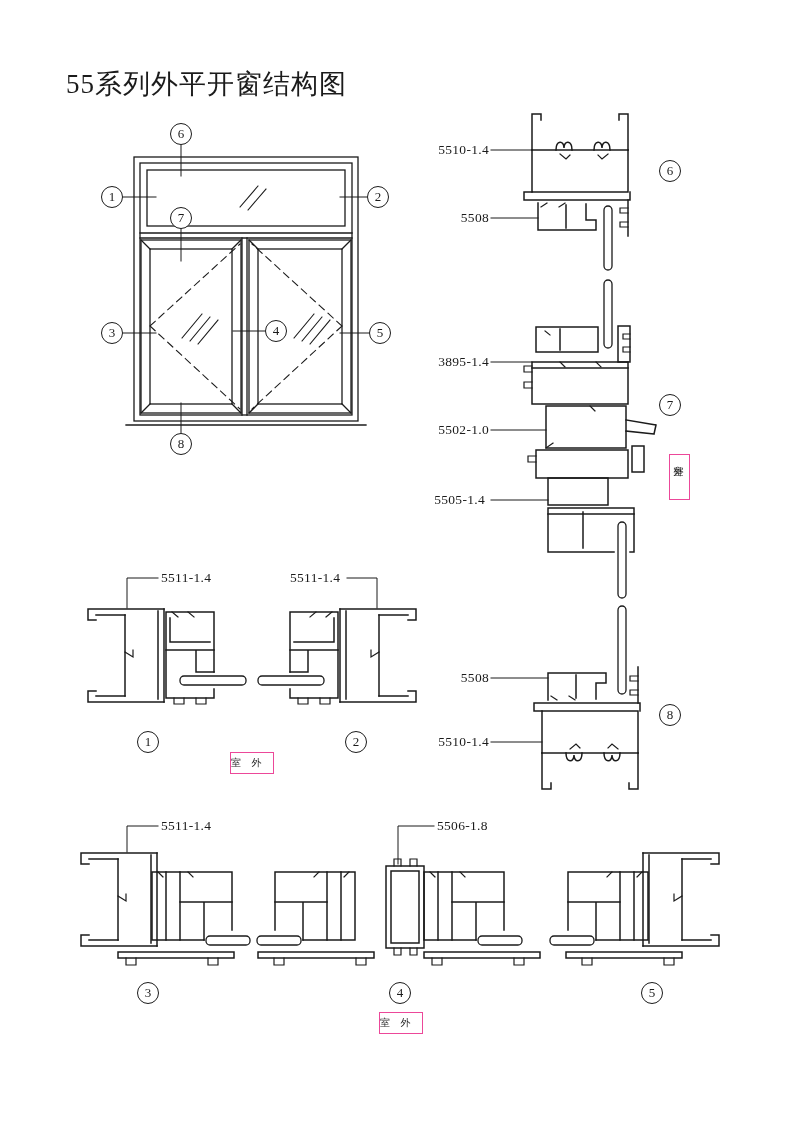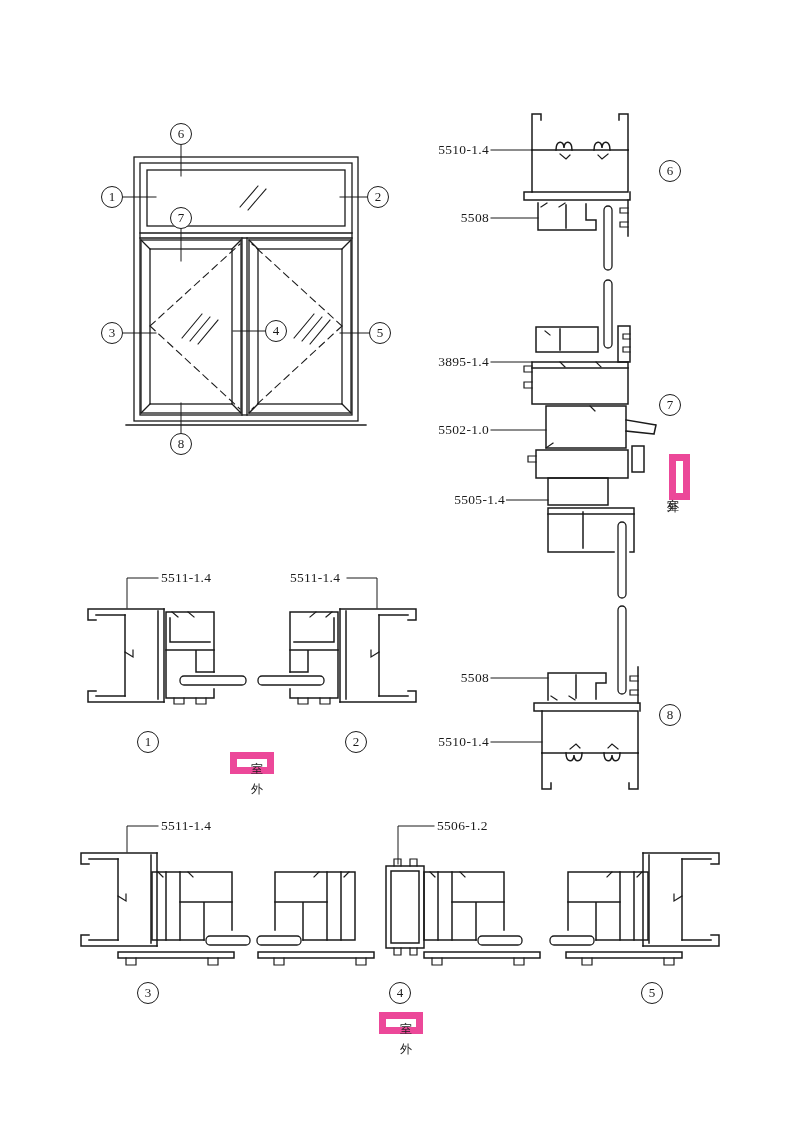--- a/index.html
+++ b/index.html
@@ -17,22 +17,22 @@
     position:absolute;font-size:13.5px;letter-spacing:.3px;white-space:nowrap;
     transform:translateY(-50%);background:#fff;padding:0 1px;line-height:1.1;
   }
   .plabel.right-anchor{text-align:right;}
   .callout{
     position:absolute;width:22px;height:22px;border:1.2px solid #1b1b1b;
     border-radius:50%;background:#fff;box-sizing:border-box;
     font-size:13px;line-height:19px;text-align:center;
   }
   .outdoor-box{
-    position:absolute;border:7px solid #ec4899;background:#fff;
-    box-sizing:border-box;font-size:12px;text-align:right;
+    position:absolute;border:1px solid #ec4899;background:#fff;
+    box-sizing:border-box;font-size:10px;text-align:left;
   }
   .outdoor-box.horiz{width:44px;height:22px;line-height:20px;letter-spacing:4px;}
   .outdoor-box.vert{
     width:21px;height:46px;line-height:21px;letter-spacing:2px;
     writing-mode:vertical-rl;text-orientation:upright;padding-top:2px;
   }
 </style>
 </head>
 <body>
 
@@ -157,33 +157,34 @@
     <use href="#sash3shape" transform="translate(507,0) scale(-1,1)"></use>
     <use href="#trackshape" transform="translate(492,0) scale(-1,1)"></use>
     <rect x="386" y="866" width="38" height="82"></rect>
     <rect x="391" y="871" width="28" height="72"></rect>
     <path stroke-width="1.2" d="M394,866 v-7 h7 v7 M410,866 v-7 h7 v7 M394,948 v7 h7 v-7 M410,948 v7 h7 v-7"></path>
     <use href="#sash3shape" transform="translate(272,0)"></use>
     <use href="#trackshape" transform="translate(306,0)"></use>
   </g>
 </svg>
 
+  <div class="title">55系列外平开窗结构图</div>
 
   <div class="plabel right-anchor" style="right:310px;top:150px">5510-1.4</div>
   <div class="plabel right-anchor" style="right:310px;top:218px">5508</div>
   <div class="plabel right-anchor" style="right:310px;top:362px">3895-1.4</div>
   <div class="plabel right-anchor" style="right:310px;top:430px">5502-1.0</div>
-  <div class="plabel right-anchor" style="right:294px;top:500px">5505-1.4</div>
+  <div class="plabel right-anchor" style="right:314px;top:500px">5505-1.4</div>
   <div class="plabel right-anchor" style="right:310px;top:678px">5508</div>
   <div class="plabel right-anchor" style="right:310px;top:742px">5510-1.4</div>
 
   <div class="plabel" style="left:160px;top:578px">5511-1.4</div>
   <div class="plabel" style="left:289px;top:578px">5511-1.4</div>
   <div class="plabel" style="left:160px;top:826px">5511-1.4</div>
-  <div class="plabel" style="left:436px;top:826px">5506-1.2</div>
+  <div class="plabel" style="left:436px;top:826px">5506-1.8</div>
 
   <div class="callout" style="left:101px;top:186px">1</div>
   <div class="callout" style="left:367px;top:186px">2</div>
   <div class="callout" style="left:101px;top:322px">3</div>
   <div class="callout" style="left:265px;top:320px">4</div>
   <div class="callout" style="left:369px;top:322px">5</div>
   <div class="callout" style="left:170px;top:123px">6</div>
   <div class="callout" style="left:170px;top:207px">7</div>
   <div class="callout" style="left:170px;top:433px">8</div>
 

